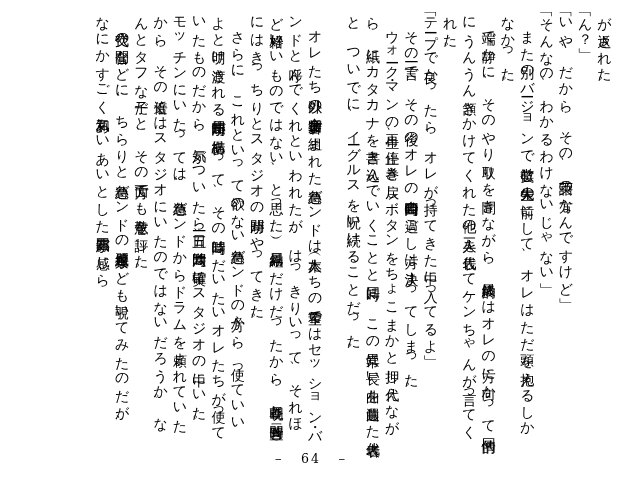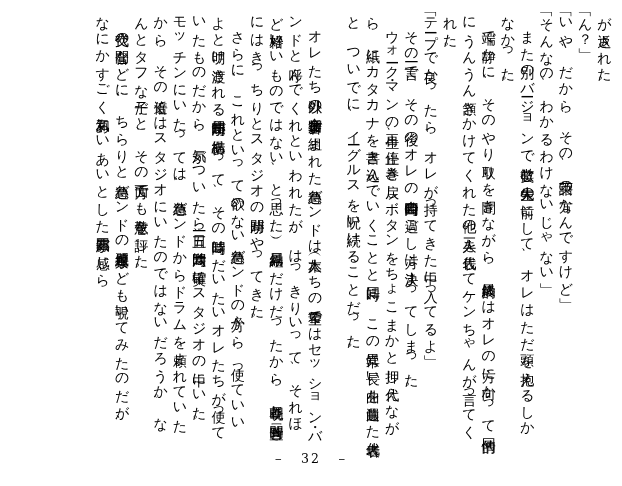--- a/index.html
+++ b/index.html
@@ -65,14 +65,14 @@
       <p>「そんなの、わかるわけないじゃない」</p>
       <p class="indent">また別のバージョンで微笑む大先生の前にして、オレはただ頭を抱えるしかなかった。</p>
       <p class="indent">端で静かに、そのやり取りを聞きながら、最終的にはオレの方に向かって同情的にうんうん頷きかけてくれた他の三人を代表してケンちゃんが言ってくれた。</p>
       <p>「テープで良かったら、オレが持ってきた中に入ってるよ」</p>
       <p class="indent">その一言で、その後のオレの自由時間の過ごし方は決まってしまった。</p>
       <p class="indent">ウォーク・マンの再生、停止、巻き戻しボタンをちょこまかと押し代えながら、紙にカタカナを書き込んでいくことと同時に、この異常に長い曲を選曲した代表者と、ついでに、イーグルスを呪い続けることだった。</p>
       <p class="indent section-break">オレたち以外の合宿参加者で組まれた急造バンドは（本人たちの希望ではセッション・バンドと呼んでくれといわれたが、はっきりいって、それほど格好いいものではない、と思った）、結局二組みだけだったから、朝昼晩と二時間置きにはきっちりとスタジオの時間がやってきた。</p>
       <p class="indent">さらに、これといって欲のない急造バンドの方々から、使っていいよと明け渡される使用時間が結構あって、その時間はだいたいオレたちが使っていたものだから、気がついたら一日五、六時間は確実にスタジオの中にいた。モッチンにいたっては、急造バンドからドラムを頼まれていたから、その倍近くはスタジオにいたのではないだろうか。なんとタフな子だと、その方面でも敬意を評した。</p>
       <p class="indent">交代の合間などに、ちらりと急造バンドの練習風景なども覗いてみたのだが、なにかすごく和気あいあいとした雰囲気が感じら</p>
     </div>
-  <div class="footer">－　32　－</div>
+  <div class="footer">－　64　－</div>
 </div>
 
 </body></html>

